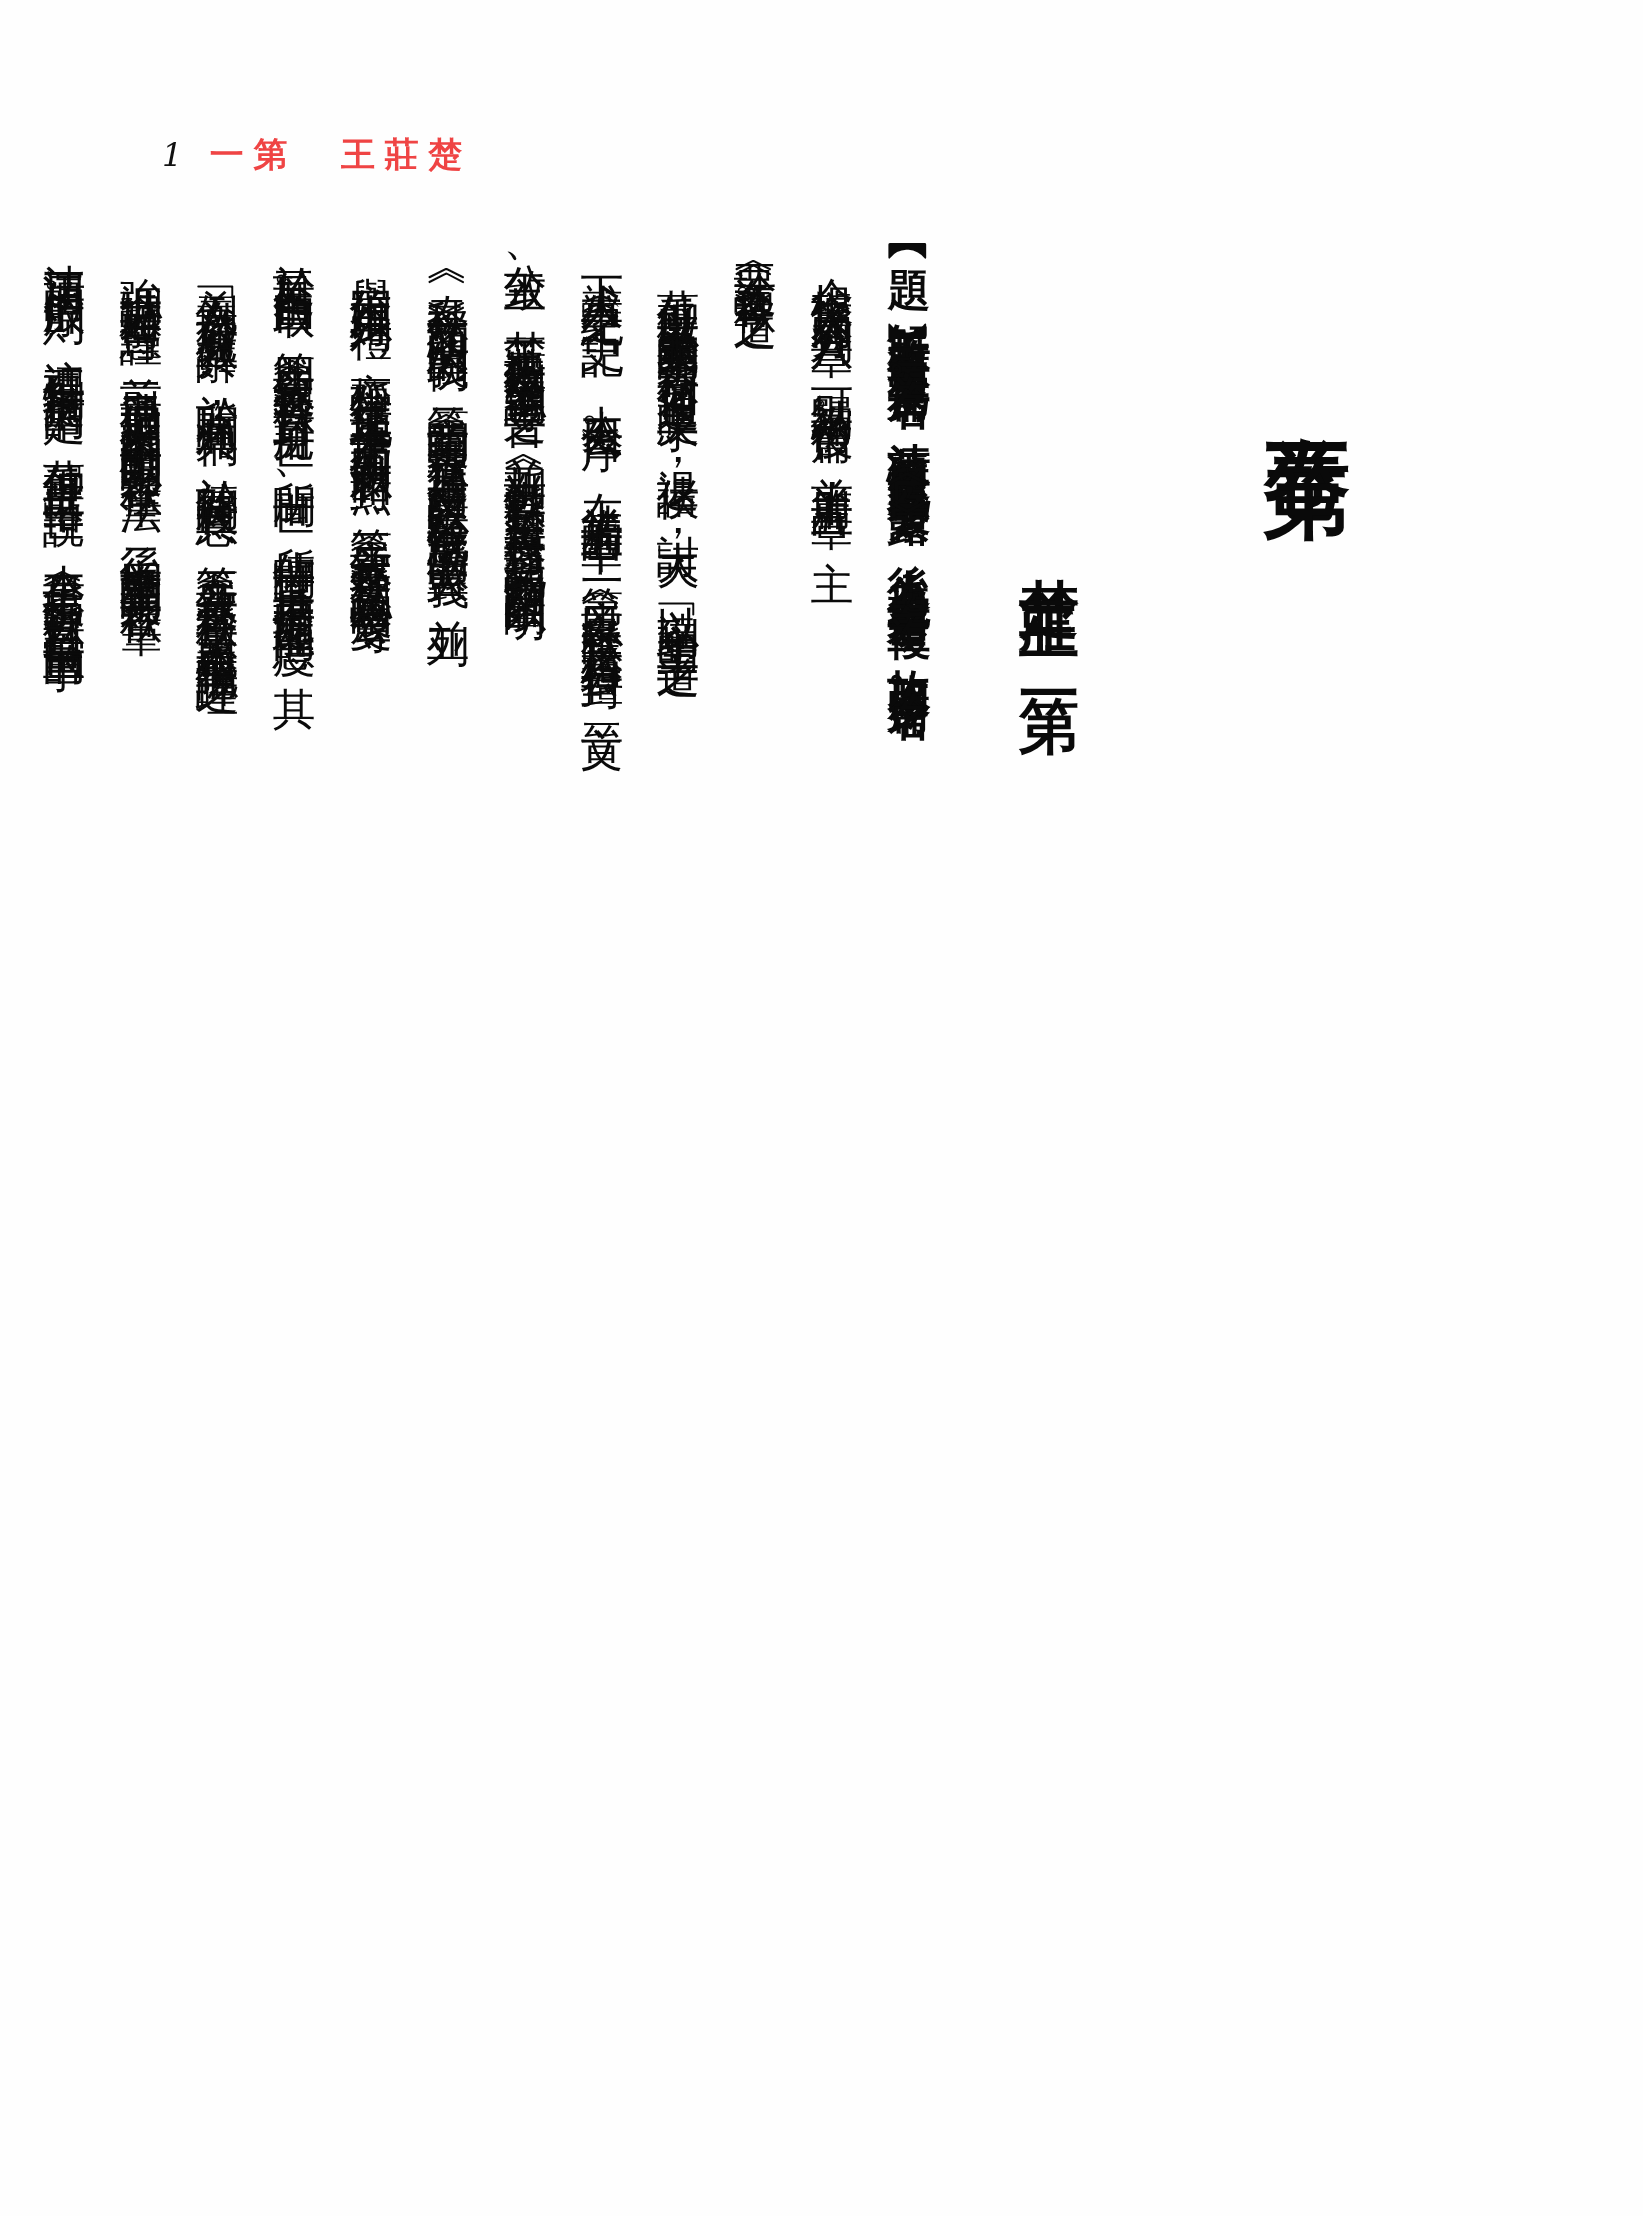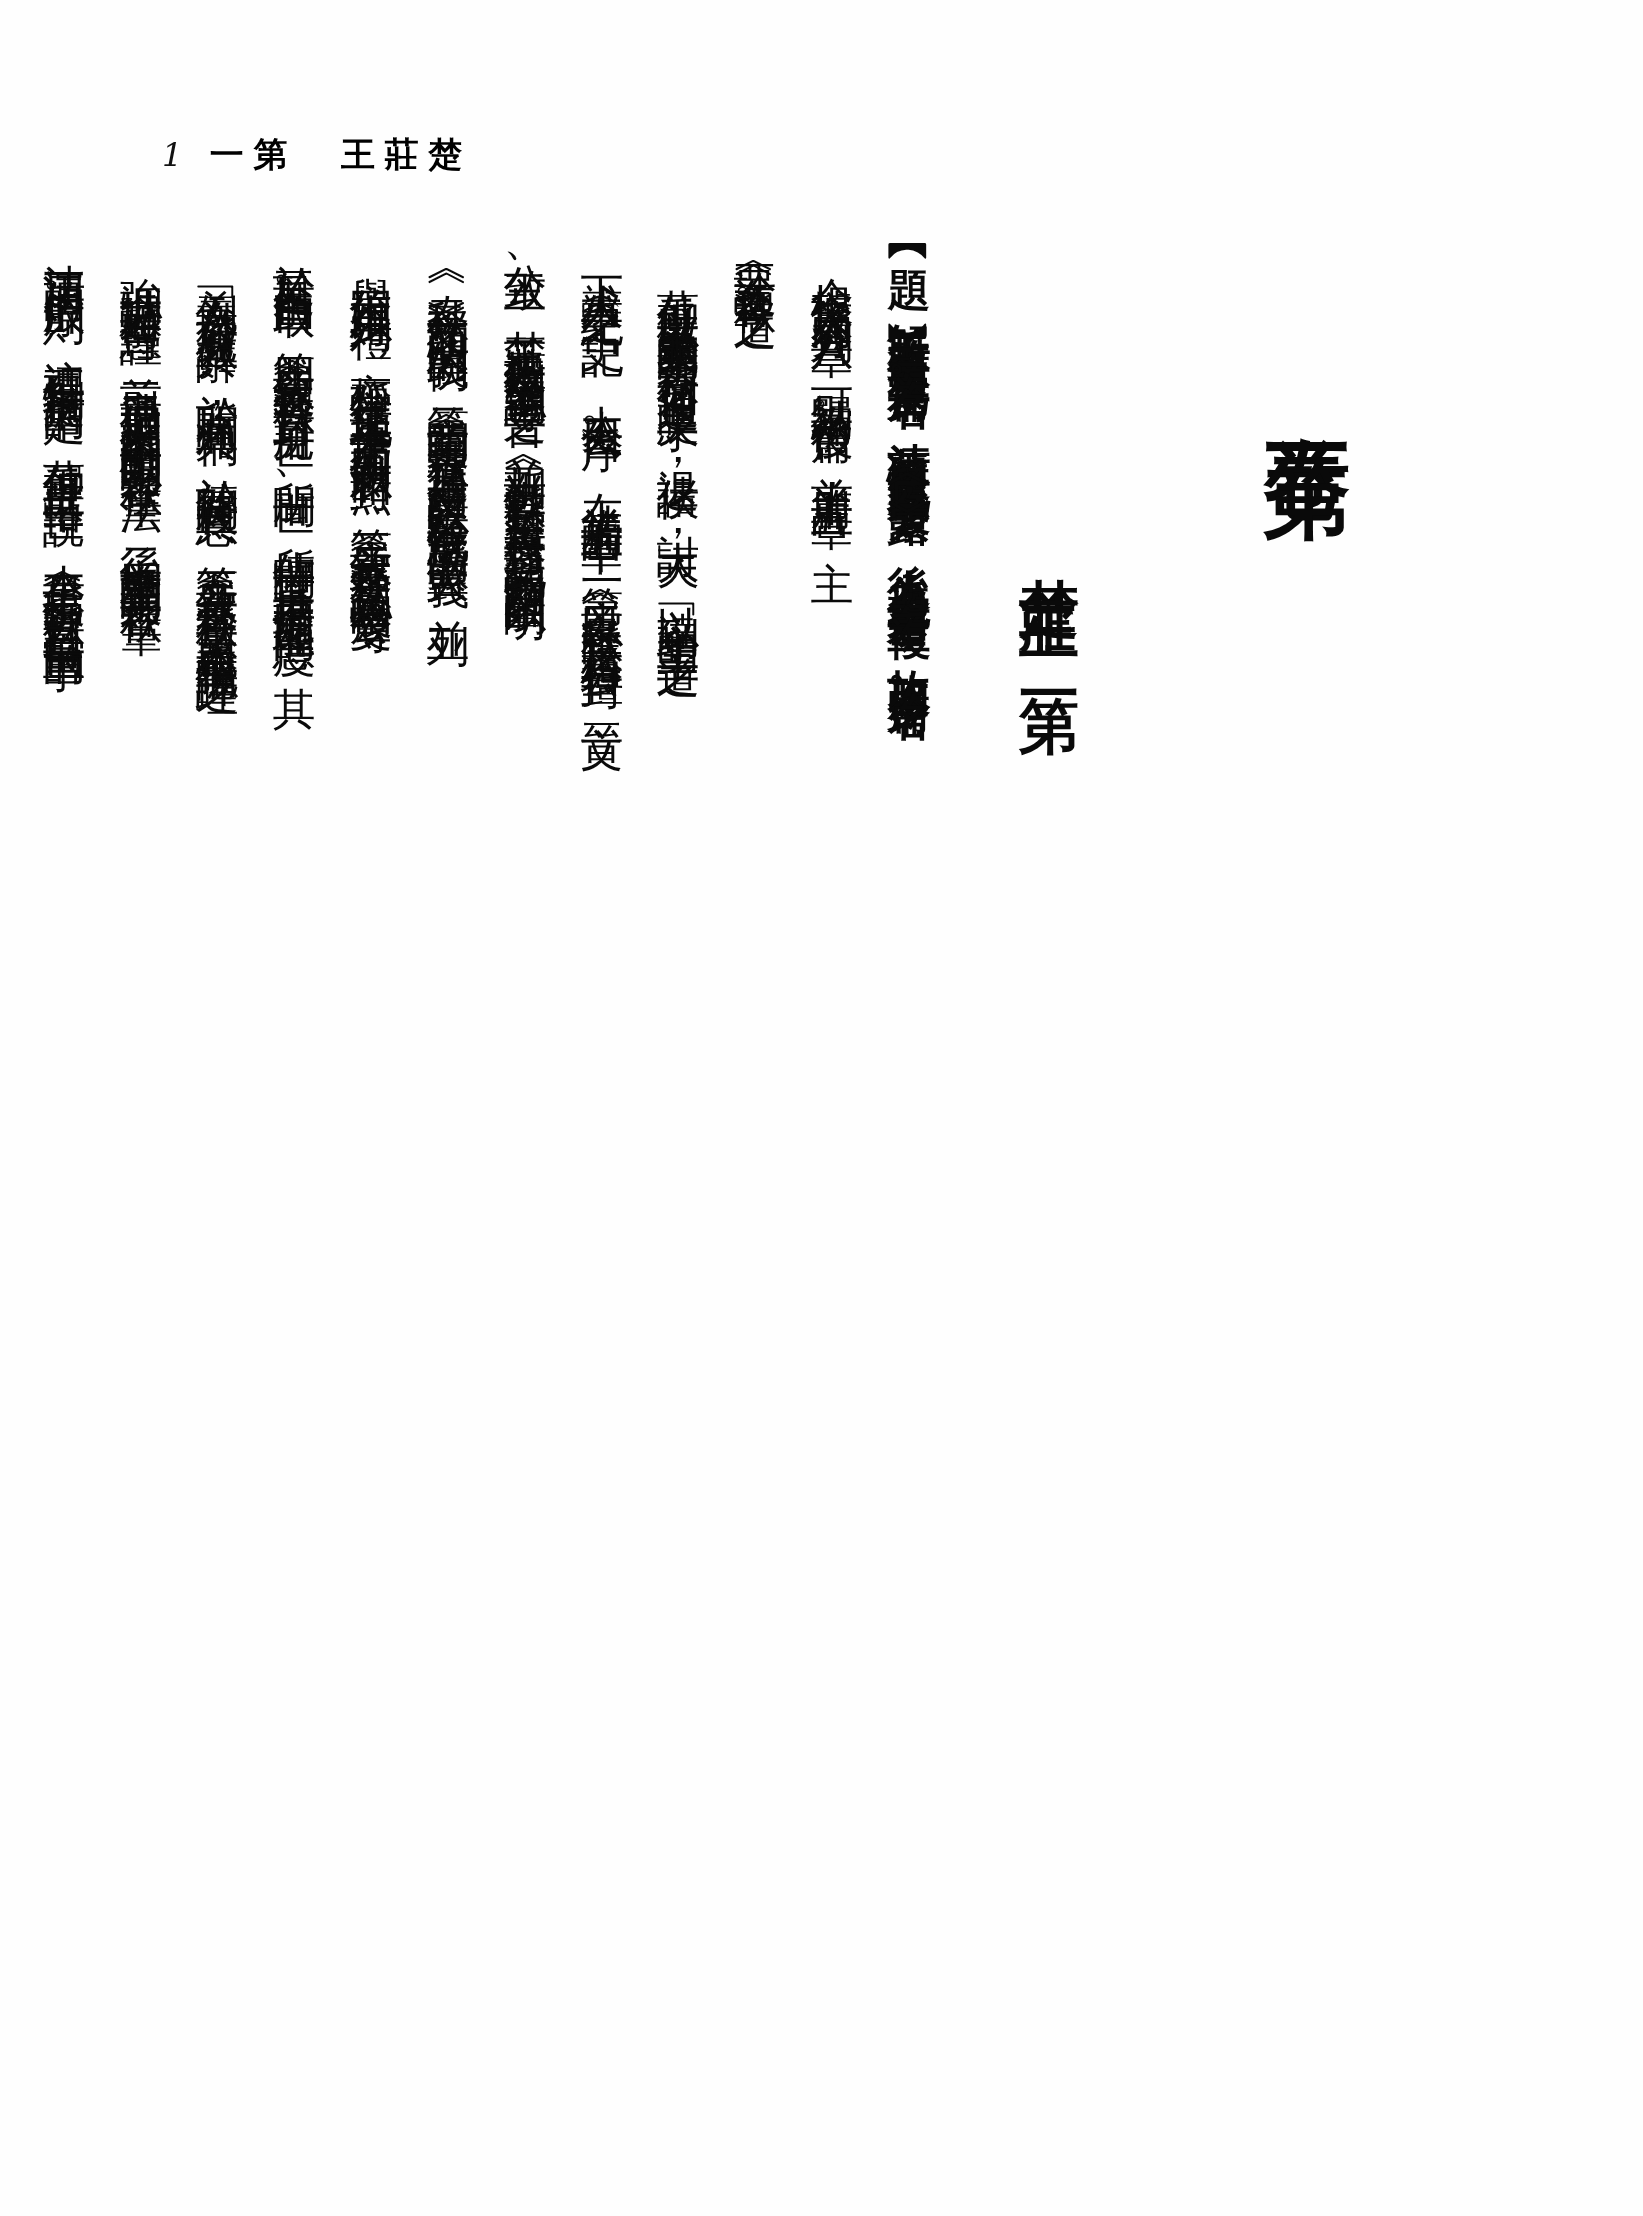--- a/index.html
+++ b/index.html
@@ -37,21 +37,21 @@
     font-style: italic;
     font-size: 32px;
     line-height: 1;
     color: #111;
   }
   .runhead .rh-text {
     font-family: "DejaVu Serif", "Liberation Serif", serif;
     font-size: 34px;
     line-height: 1;
     letter-spacing: 9.7px;
-    color: #000000;
+    color: #ef4444;
     font-weight: 600;
   }
 
   
   .vcol {
     position: absolute;
     writing-mode: vertical-rl;
     -webkit-writing-mode: vertical-rl;
     text-orientation: upright;
     -webkit-text-orientation: upright;

